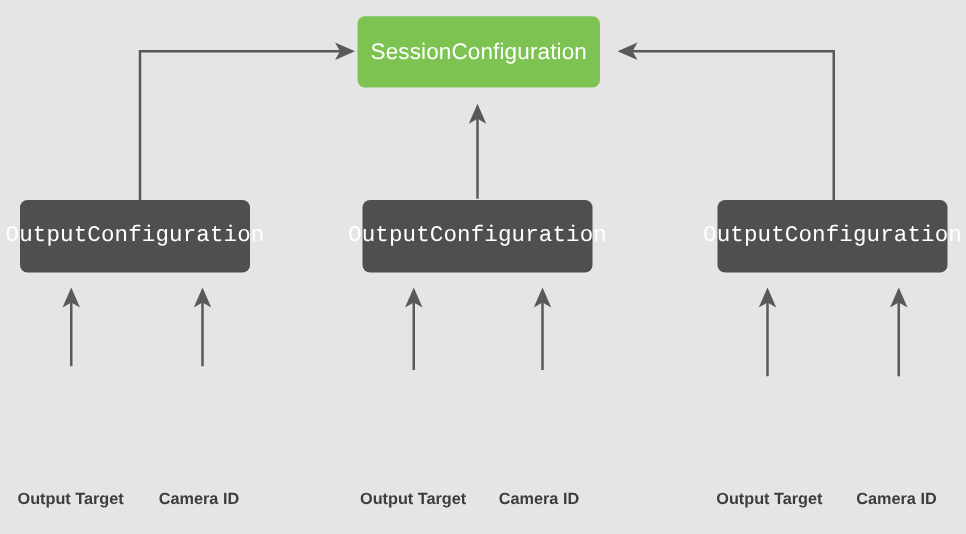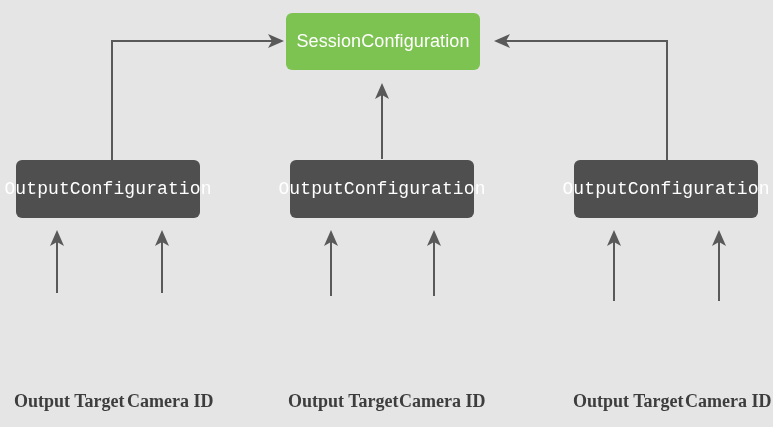--- a/index.html
+++ b/index.html
@@ -44,23 +44,23 @@
     height: 58px;
     font-family: Liberation Mono, monospace;
   }
   .node-output.col-0 { left: 16px; }
   .node-output.col-1 { left: 290px; }
   .node-output.col-2 { left: 574px; }
 
   .leaf-label {
     position: absolute;
     color: #3d3d3d;
-    font-size: 18px;
+    font-size: 13px;
     font-weight: bold;
-    font-family: Liberation Serif, serif;
+    font-family: Liberation Sans, sans-serif;
     white-space: nowrap;
     top: 391px;
   }
 
   svg.wires {
     position: absolute;
     left: 0;
     top: 0;
     width: 773px;
     height: 427px;

